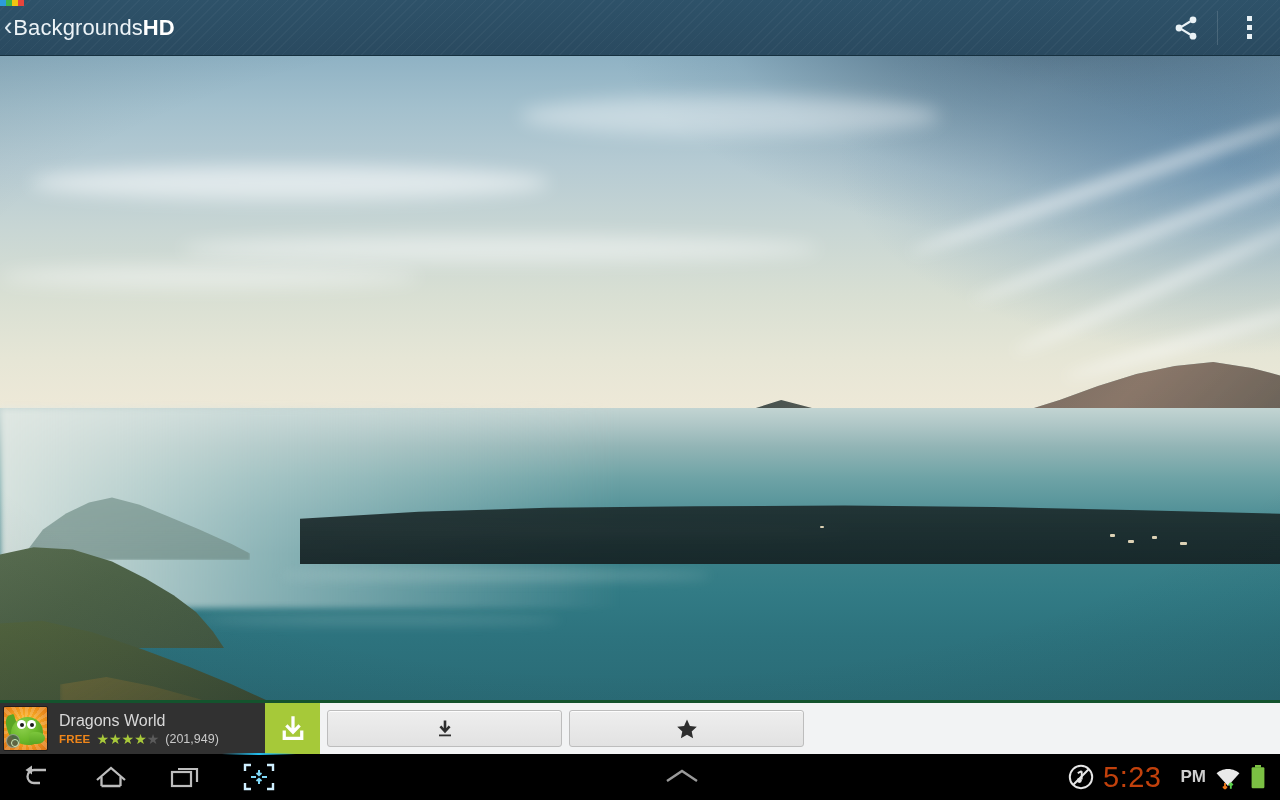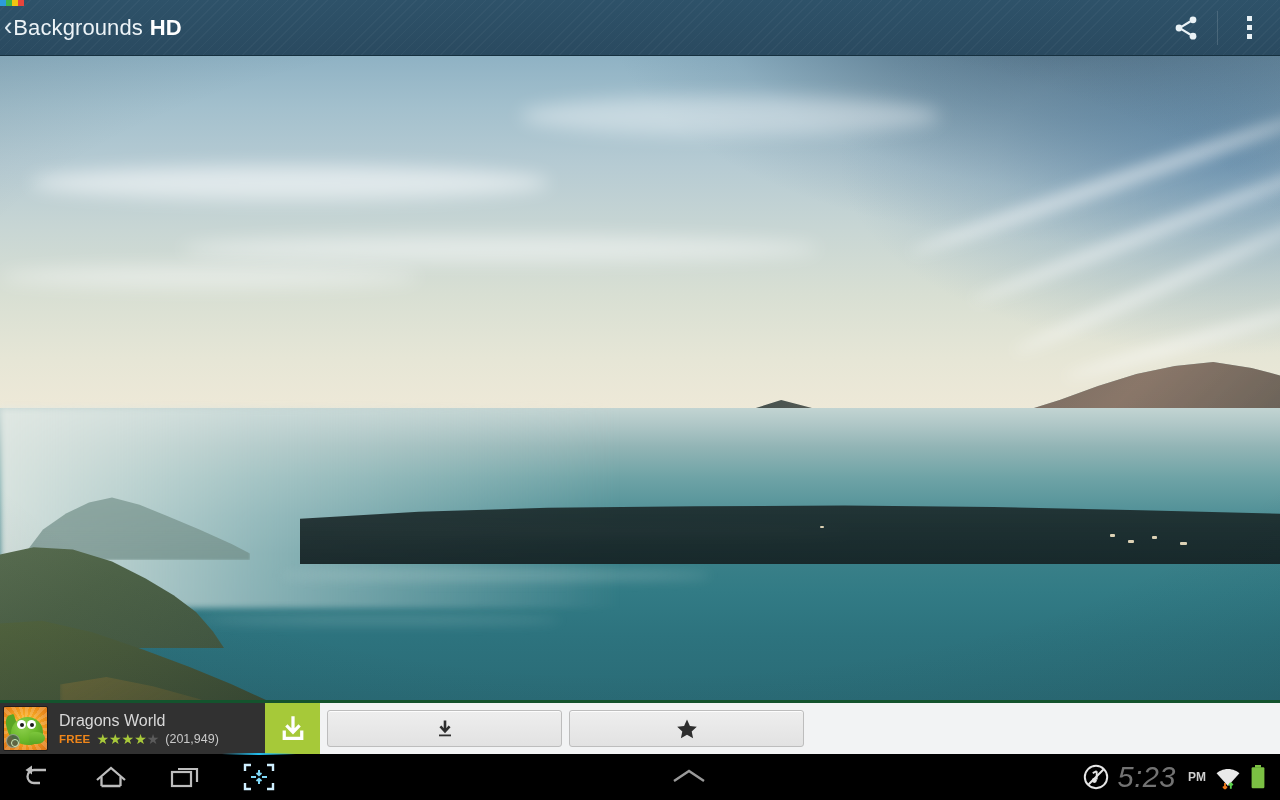--- a/index.html
+++ b/index.html
@@ -21,21 +21,21 @@
   }
   .brand-dots{ position:absolute; left:0; top:0; display:flex; z-index:31; }
   .brand-dots i{ display:block; width:6px; height:6px; }
 
   .title-wrap{ display:flex; align-items:baseline; padding-left:4px; }
   .back-chev{
     color:#dfeaf0; font-size:25px; line-height:1; font-weight:400;
     margin-right:1px; cursor:pointer;
   }
   .app-title{ color:#ecf3f7; font-size:22px; letter-spacing:.1px; }
-  .app-title-bold{ color:#ffffff; font-size:22px; font-weight:bold; margin-left:7px; }
+  .app-title-bold{ color:#ffffff; font-size:22px; font-weight:bold; margin-left:0; }
 
   .bar-actions{ margin-left:auto; display:flex; align-items:center; height:100%; }
   .bar-btn{
     width:62px; height:56px; display:flex; align-items:center; justify-content:center;
     cursor:pointer;
   }
   .bar-sep{ width:1px; height:34px; background:rgba(255,255,255,.14); }
   .dot-menu{ display:flex; flex-direction:column; gap:4px; align-items:center; }
   .dot-menu span{ width:5px; height:5px; background:#e9f1f5; }
 
@@ -229,22 +229,22 @@
   .nav-btn{
     width:74px; height:46px; display:flex; align-items:center; justify-content:center;
     cursor:pointer; position:relative;
   }
   .nav-btn.active:before{
     content:""; position:absolute; left:0; top:-1px; width:100%; height:2px;
     background:linear-gradient(to right, rgba(0,184,232,0), #23bff0, rgba(0,184,232,0));
   }
   .nav-center{ flex:1 1 auto; display:flex; align-items:center; justify-content:center; }
   .nav-right{ display:flex; align-items:center; gap:8px; padding-right:14px; }
-  .clock{ color:#737373; font-size:29px; line-height:29px; font-weight:300; letter-spacing:.5px;font-style:italic; }
-  .ampm{ color:#cfcfcf; font-size:12px; font-weight:bold; margin-left:4px; }
+  .clock{ color:#c2410c; font-size:29px; line-height:29px; font-weight:300; letter-spacing:.5px; }
+  .ampm{ color:#cfcfcf; font-size:17px; font-weight:bold; margin-left:11px; }
 </style>
 </head>
 <body>
 
 <div id="screen">
 
   <div class="action-bar">
     <div class="brand-dots">
       <i style="background:#2d9cdb"></i>
         <i style="background:#3fb54a"></i>

